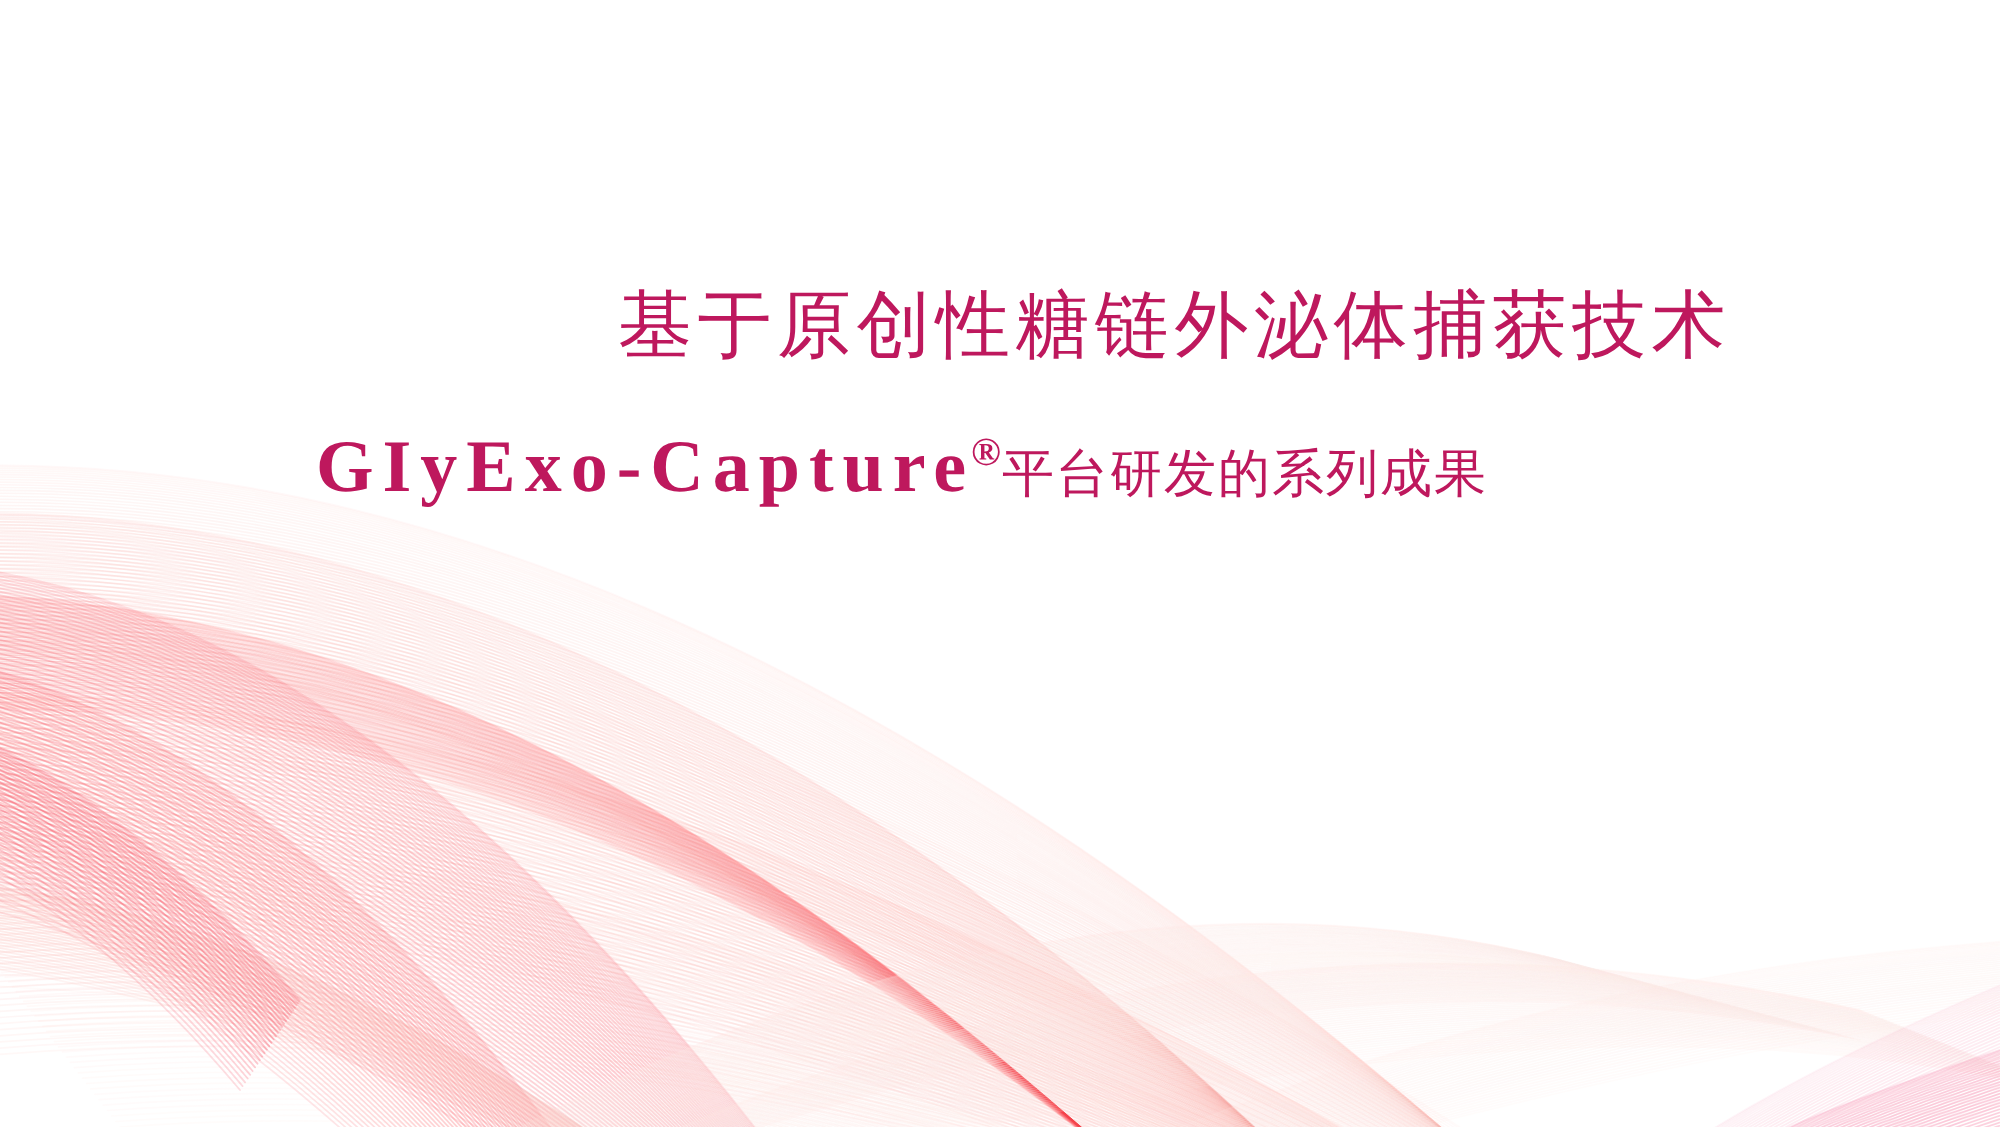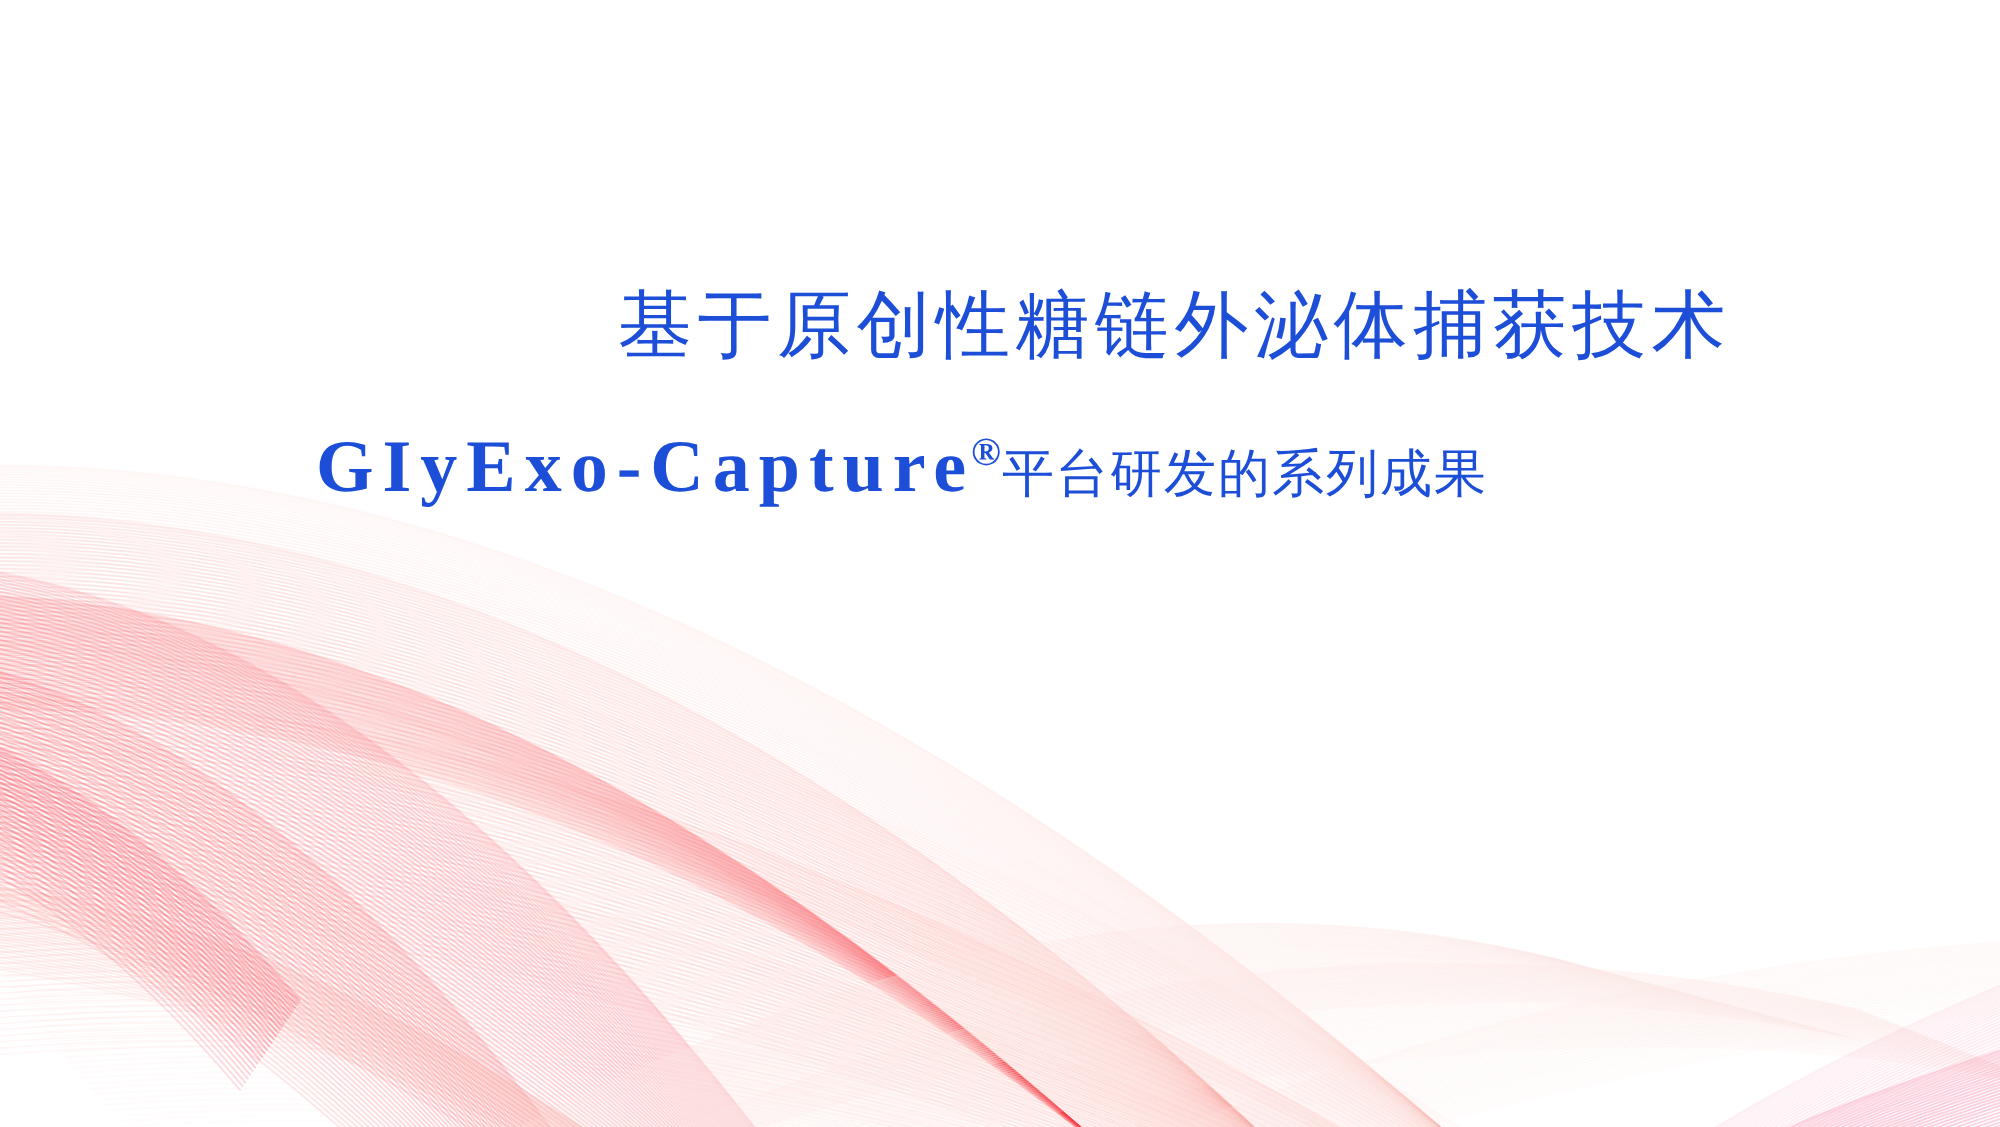--- a/index.html
+++ b/index.html
@@ -34,21 +34,21 @@
     left: 0;
     top: 0;
     width: 2000px;
     height: 1127px;
     pointer-events: none;
   }
 
   .title-line {
     position: absolute;
     white-space: nowrap;
-    color: #1d4ed8;
+    color: #be185d;
     line-height: 1;
     margin: 0;
     text-rendering: geometricPrecision;
   }
 
   #title-line-1 {
     left: 618px;
     top: 288px;
     font-family: "Liberation Sans", sans-serif;
     font-size: 74px;

